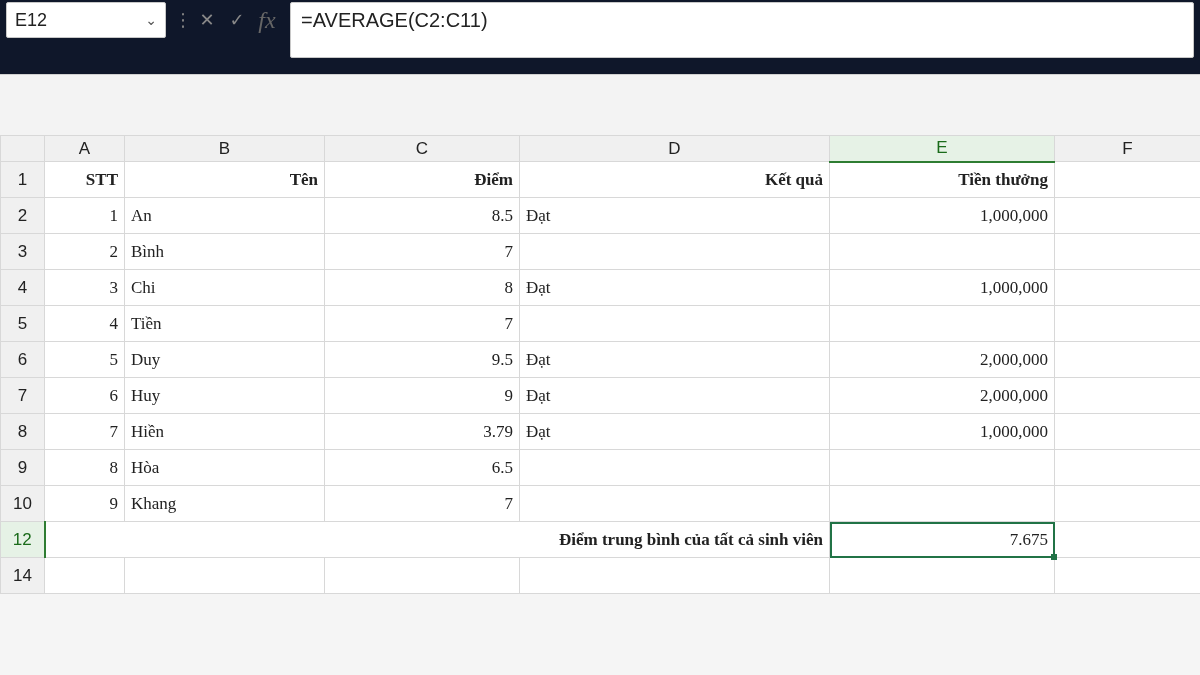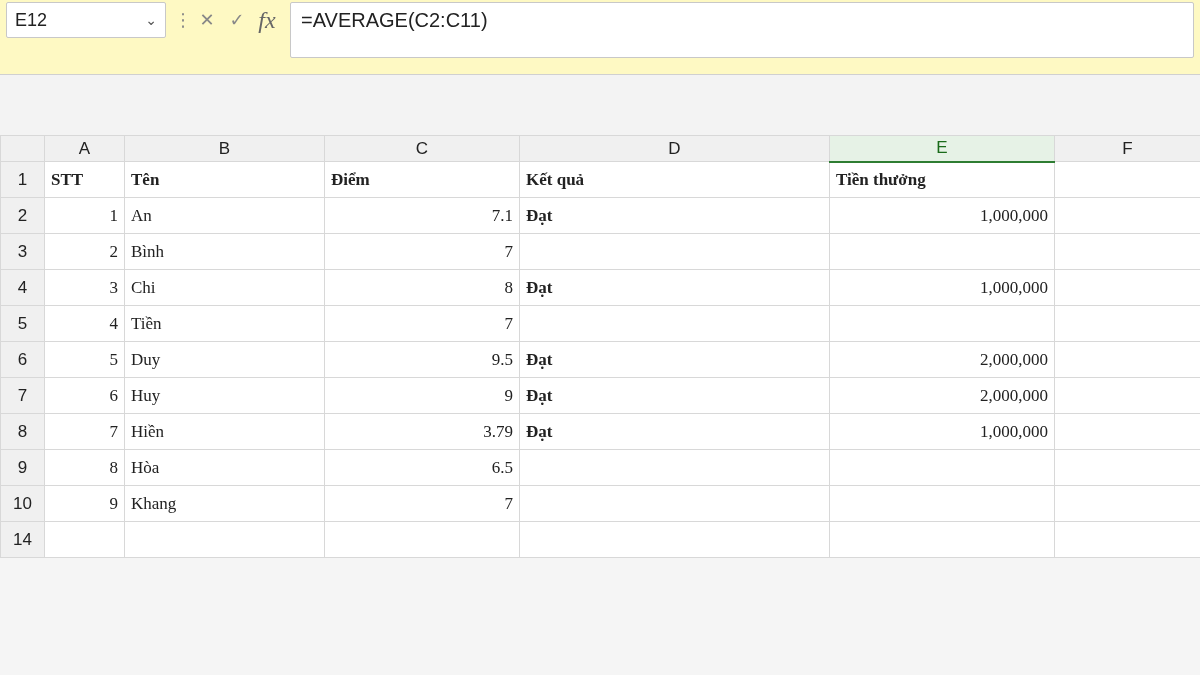--- a/index.html
+++ b/index.html
@@ -8,21 +8,21 @@
     background: #f5f5f5;
     width: 1200px;
     height: 675px;
     overflow: hidden;
   }
   
   .formula-bar-row {
     display: flex;
     align-items: flex-start;
     height: 75px;
-    background: #fef9c3;
+    background: #0f172a;
     border-bottom: 1px solid #d0d0d0;
   }
   .name-box {
     width: 160px;
     height: 36px;
     margin: 2px 0 0 6px;
     display: flex;
     align-items: center;
     background: #ffffff;
     border: 1px solid #c8c8c8;
@@ -130,25 +130,25 @@
     padding: 0 6px;
     font-family: "Times New Roman", serif;
     font-size: 22px;
   }
   
   td.databox {
     border: 1px solid #000;
   }
   .hdr-row td.databox {
     font-weight: bold;
-    text-align: left;
+    text-align: right;
   }
   .ta-r { text-align: right; }
   .ta-c { }
-  .ta-l { text-align: left; padding-left:4px;font-weight:bold;}
+  .ta-l { text-align: left; padding-left:4px;}
   .summary-merge {
     font-weight: bold;
     text-align: right;
     padding-right: 6px;
     border-right: 1px solid #000;
   }
   
   td.selected {
     outline: 2px solid #217346;
     outline-offset: -2px;
@@ -220,21 +220,21 @@
           <td class="cell databox">Tên</td>
           <td class="cell databox">Điểm</td>
           <td class="cell databox">Kết quả</td>
           <td class="cell databox">Tiền thưởng</td>
           <td class="cell "></td>
         </tr>
         <tr>
           <th class="row-head">2</th>
           <td class="cell databox ta-r">1</td>
           <td class="cell databox ta-c">An</td>
-          <td class="cell databox ta-r">7.1</td>
+          <td class="cell databox ta-r">8.5</td>
           <td class="cell databox ta-l">Đạt</td>
           <td class="cell databox ta-r">1,000,000</td>
           <td class="cell "></td>
         </tr>
         <tr>
           <th class="row-head">3</th>
           <td class="cell databox ta-r">2</td>
           <td class="cell databox ta-c">Bình</td>
           <td class="cell databox ta-r">7</td>
           <td class="cell databox ta-l"></td>
@@ -298,20 +298,26 @@
         <tr>
           <th class="row-head">10</th>
           <td class="cell databox ta-r">9</td>
           <td class="cell databox ta-c">Khang</td>
           <td class="cell databox ta-r">7</td>
           <td class="cell databox ta-l"></td>
           <td class="cell databox ta-r"></td>
           <td class="cell "></td>
         </tr>
         <tr>
+          <th class="row-head sel">12</th>
+          <td colspan="4" class="cell summary-merge">Điểm trung bình của tất cả sinh viên</td>
+          <td class="cell ta-r selected">7.675</td>
+          <td class="cell "></td>
+        </tr>
+        <tr>
           <th class="row-head">14</th>
           <td class="cell "></td>
           <td class="cell "></td>
           <td class="cell "></td>
           <td class="cell "></td>
           <td class="cell "></td>
           <td class="cell "></td>
         </tr>
       </tbody>
 </table>

